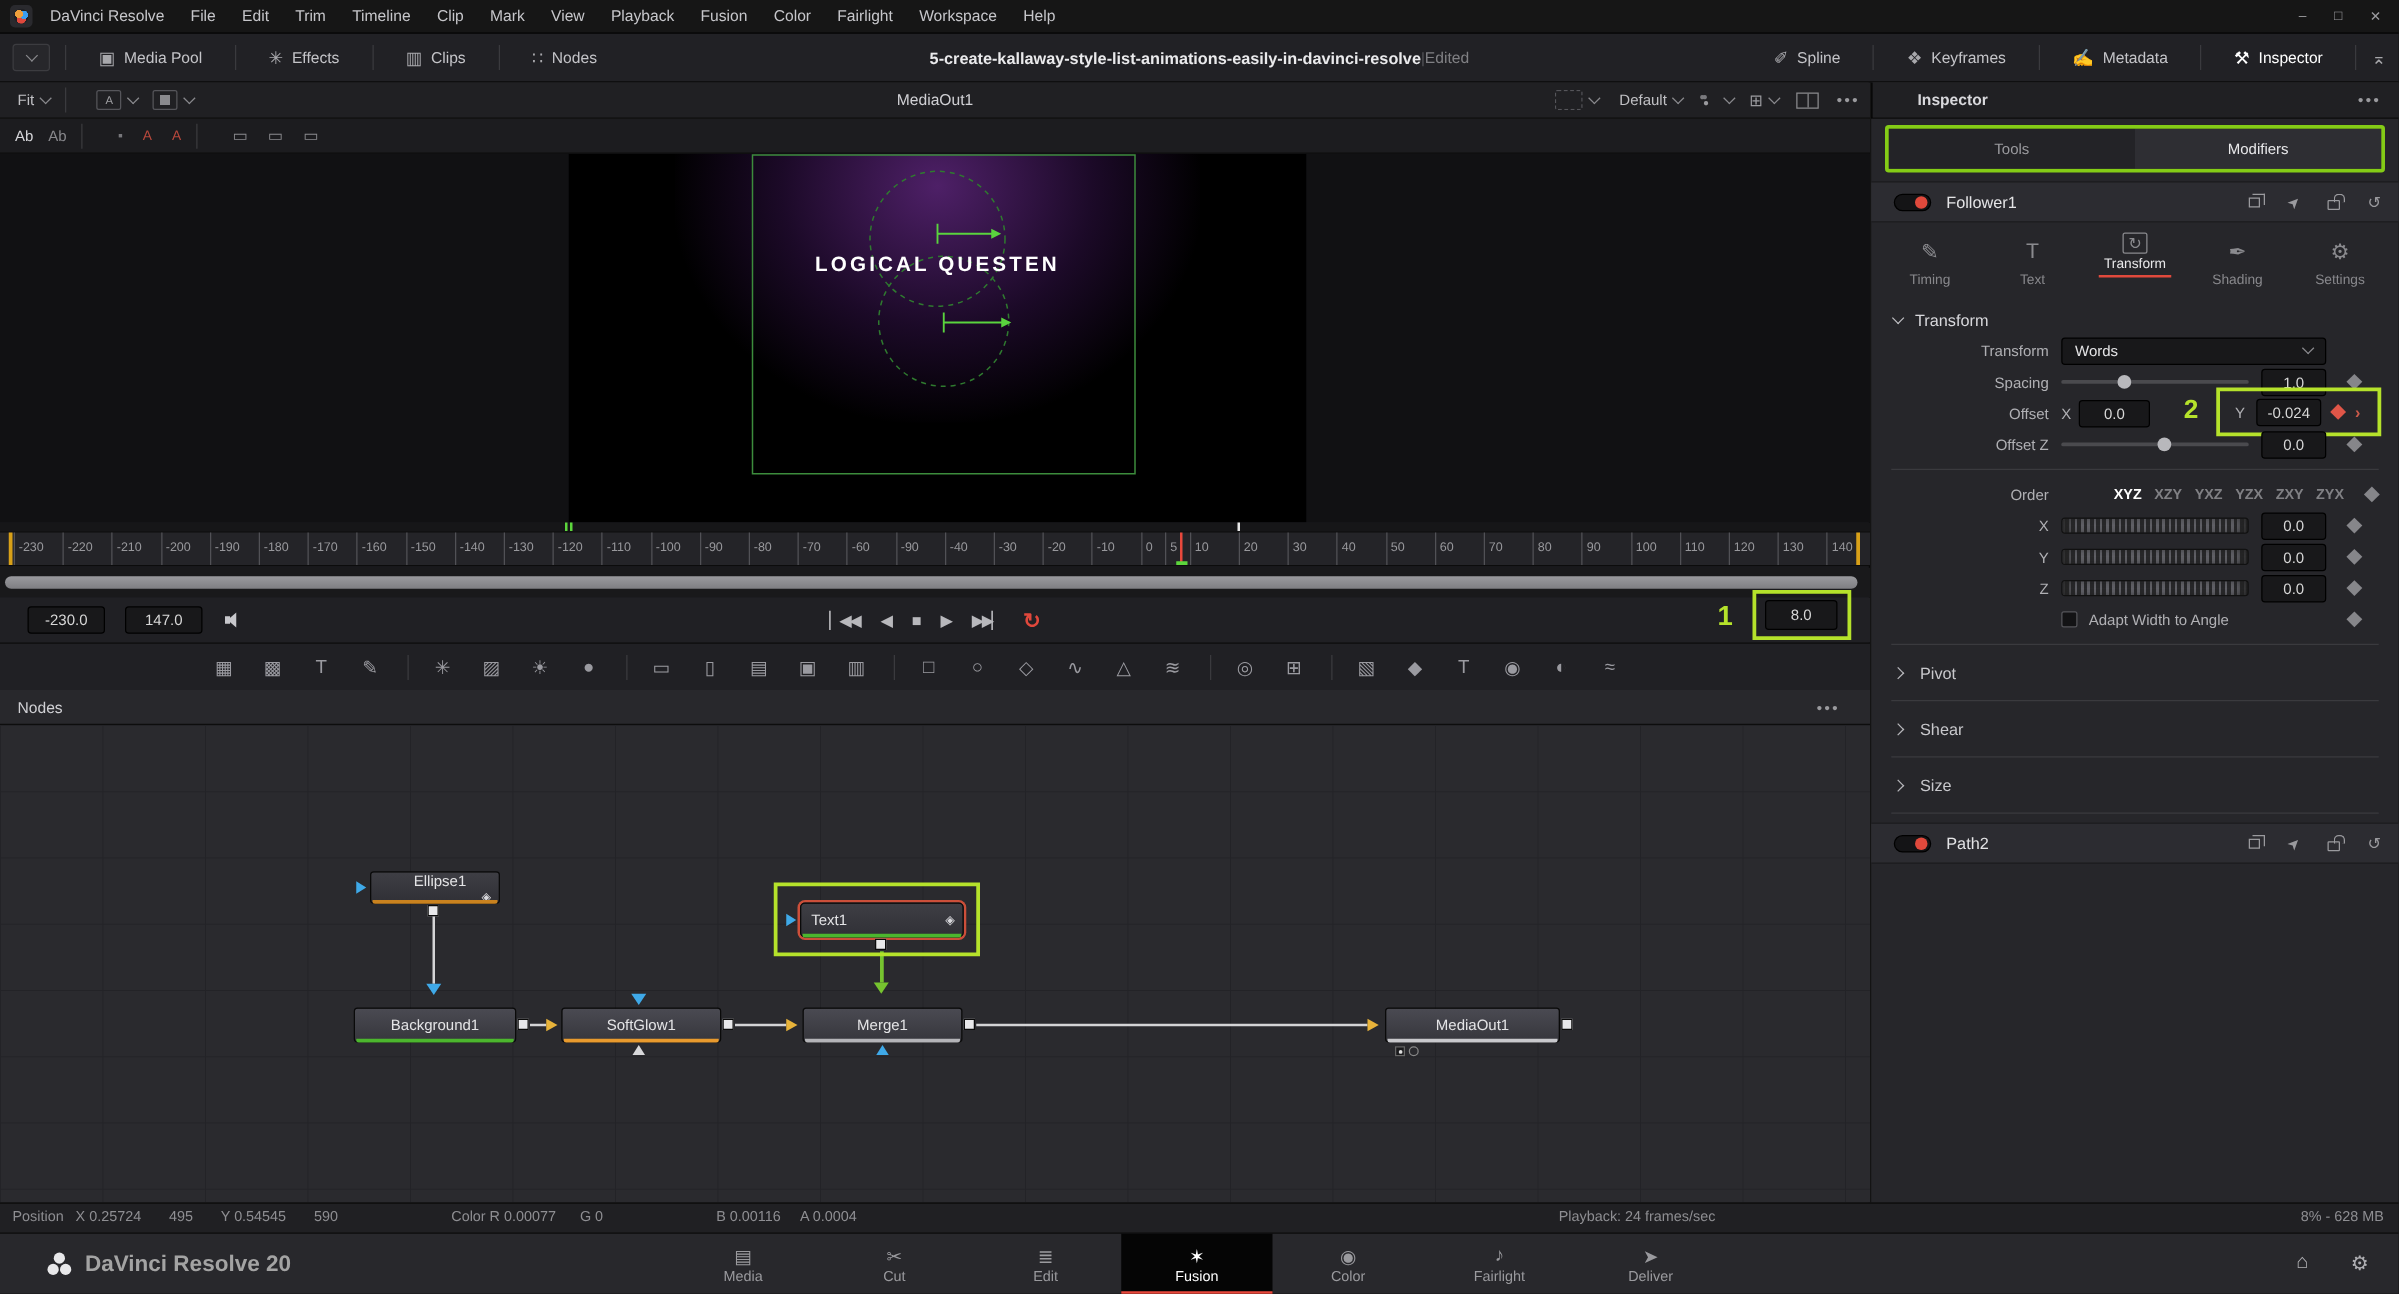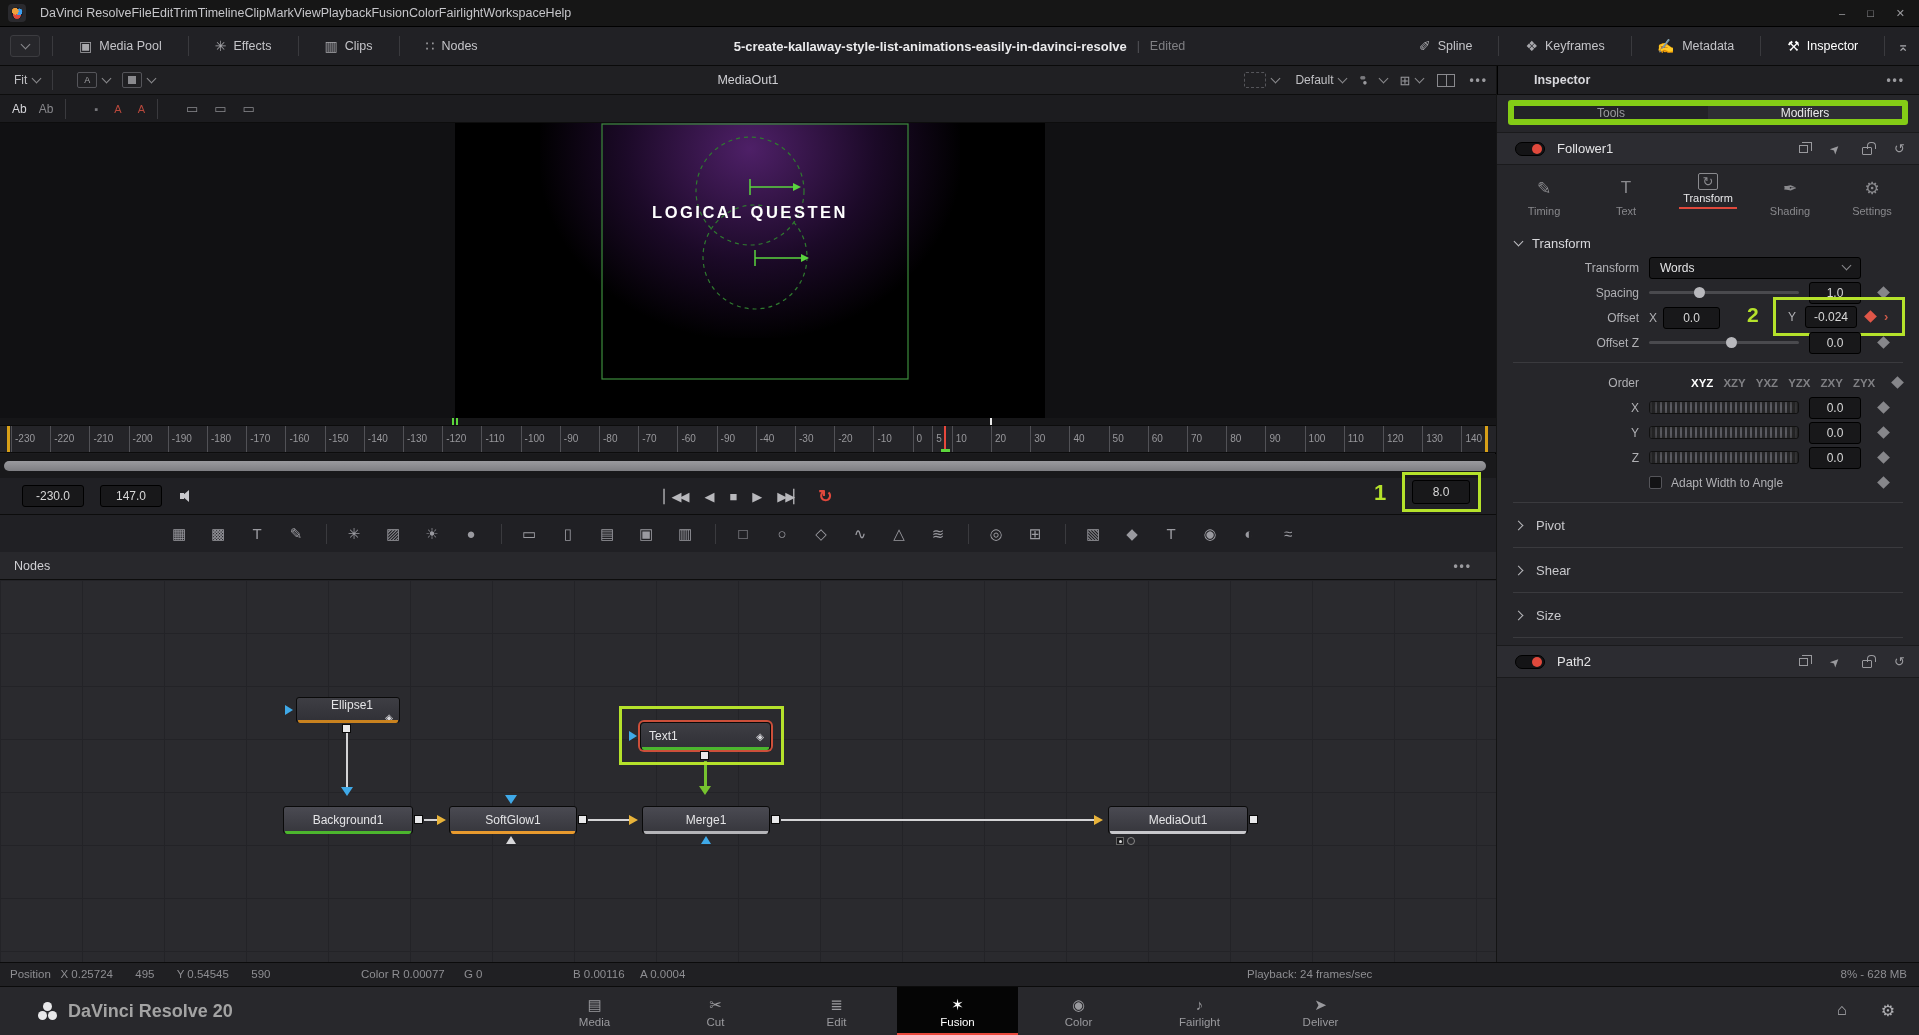--- a/index.html
+++ b/index.html
@@ -10,31 +10,31 @@
   .chevd { display:inline-block; width:7px; height:7px; border-right:1.5px solid #8a8a8e; border-bottom:1.5px solid #8a8a8e; transform:rotate(45deg); margin-left:6px; position:relative; top:-2px; }
   .chevr { display:inline-block; width:7px; height:7px; border-right:1.5px solid #b8b8bc; border-bottom:1.5px solid #b8b8bc; transform:rotate(-45deg); }
   .kf { width:9px; height:9px; background:#86868a; transform:rotate(45deg); }
   .kf.red { background:#e05648; }
 
   
   #menubar { position:absolute; left:0; top:0; width:1919px; height:27px; background:#161616; border-bottom:1px solid #000; display:flex; align-items:center; }
   .appicon { width:18px; height:18px; border-radius:4px; margin-left:8px; background:#2a2a2e; position:relative; }
   .appicon::after { content:""; position:absolute; left:3px; top:3px; width:12px; height:12px; border-radius:50%;
      background:radial-gradient(circle at 35% 35%, #f0a03c 0 30%, transparent 31%), radial-gradient(circle at 68% 40%, #3c9ff0 0 30%, transparent 31%), radial-gradient(circle at 50% 70%, #e0483c 0 35%, transparent 36%), #202024; }
-  #menu-items { display:flex; margin-left:14px; }
+  #menu-items { display:flex; gap:21px; margin-left:14px; }
   #menu-items span { color:#c6c6ca; font-size:12.5px; cursor:default; }
   #win-controls { margin-left:auto; margin-right:14px; display:flex; gap:22px; color:#9a9a9e; font-size:11px; }
 
   
   #topbar { position:absolute; left:0; top:27px; width:1919px; height:39px; background:#212125; border-bottom:1px solid #0a0a0a; display:flex; align-items:center; }
   .tb-toggle { width:30px; height:22px; border:1px solid #3c3c40; border-radius:3px; background:#27272b; margin-left:10px; display:flex; align-items:center; justify-content:center; }
   .tb-btn { display:flex; align-items:center; gap:7px; margin:0 14px; color:#c4c4c8; font-size:12.5px; }
   .tb-btn .tbico { font-size:14px; color:#a8a8ac; }
   .tb-btn.active, .tb-btn.active .tbico { color:#ffffff; }
-  .tb-center { position:absolute; left:50%; transform:translateX(-50%); display:flex; align-items:center; gap:10px; }
+  .tb-center { position:absolute; left:50%; transform:translateX(-50%); display:flex; align-items:center; }
   .tb-center .ttl { color:#eaeaec; font-size:13px; font-weight:bold; }
   .tb-center .tsep { color:#55555a; }
   .tb-center .edited { color:#808084; font-size:12.5px; }
   .tb-right { margin-left:auto; display:flex; align-items:center; margin-right:10px; }
 
   
   #left-region { position:absolute; left:0; top:66px; width:1496px; height:896px; background:#1b1b1e; border-right:1px solid #000; }
   #inspector { position:absolute; left:1497px; top:66px; width:422px; height:896px; background:#26262a; }
 
   
@@ -144,21 +144,21 @@
   .page .pic { font-size:15px; height:18px; }
   .page .plb { font-size:11.5px; }
   .page.active { background:#050505; color:#fff; }
   .page.active::after { content:""; position:absolute; left:0; right:0; bottom:0; height:3px; background:#e8483c; }
   #nav-right { position:absolute; right:24px; top:14px; display:flex; gap:34px; color:#b0b0b4; font-size:16px; }
 
   
   #insp-header { height:29px; background:#202023; border-bottom:1px solid #0d0d0d; display:flex; align-items:center; border-left:1px solid #000; }
   #insp-header .it { margin-left:36px; color:#d8d8dc; font-size:12.5px; font-weight:bold; }
   #insp-header .dots { margin-left:auto; margin-right:14px; }
-  #insp-tabs { margin:5px 11px 0 11px; height:25px; border:6px solid #84cc16; border-radius:3px; display:flex; overflow:hidden; }
+  #insp-tabs { margin:5px 11px 0 11px; height:38px; border:3px solid #84cc16; border-radius:3px; display:flex; overflow:hidden; }
   #insp-tabs .itab { flex:1; display:flex; align-items:center; justify-content:center; font-size:12px; color:#9a9a9e; background:#232327; }
   #insp-tabs .itab.active { background:#2e2e33; color:#e8e8ea; }
   .obj-header { margin-top:7px; height:33px; background:#2c2c31; border-top:1px solid #1a1a1c; border-bottom:1px solid #1a1a1c; display:flex; align-items:center; }
   .tg { width:30px; height:14px; border-radius:7px; background:#141416; border:1px solid #000; position:relative; margin-left:18px; }
   .tg::after { content:""; position:absolute; right:2px; top:1.5px; width:10px; height:10px; border-radius:50%; background:#e0493c; }
   .obj-header .on { margin-left:12px; color:#e4e4e6; font-size:13px; }
   .obj-icons { margin-left:auto; margin-right:14px; display:flex; gap:22px; align-items:center; color:#9a9a9e; }
   .dupe { width:9px; height:8px; border:1px solid #9a9a9e; position:relative; }
   .dupe::before { content:""; position:absolute; left:2px; top:-4px; width:9px; height:8px; border:1px solid #9a9a9e; border-left:none; border-bottom:none; }
   .pinico { display:inline-block; transform:rotate(-45deg); font-size:12px; }

